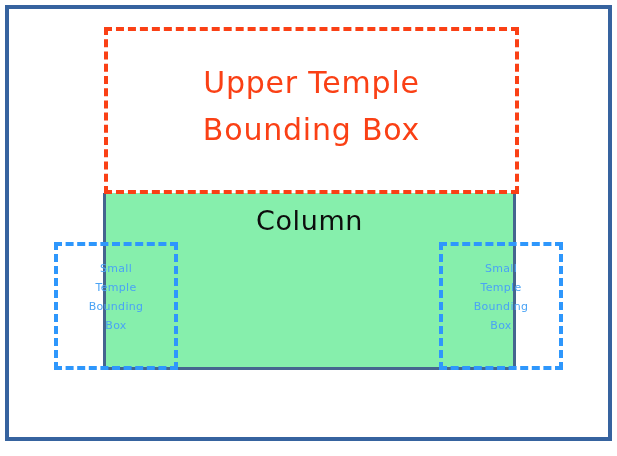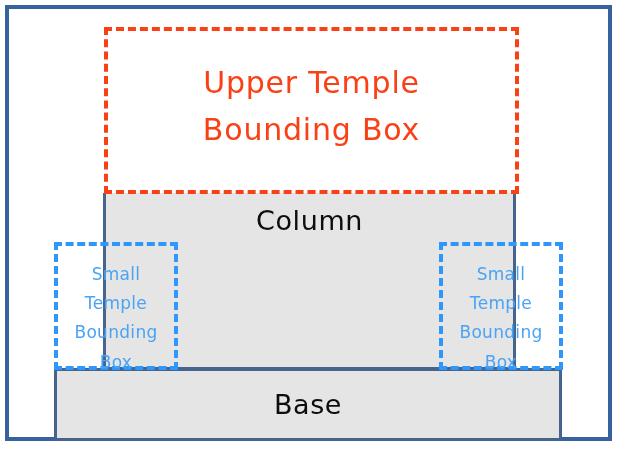--- a/index.html
+++ b/index.html
@@ -28,21 +28,21 @@
     width: 607px;
     height: 436px;
     border: 4px solid #36639f;
     box-sizing: border-box;
     background: transparent;
   }
 
   
   .shape {
     position: absolute;
-    background: #e5e5e5;
+    background: #86efac;
     border: 3px solid #45658f;
     box-sizing: border-box;
   }
 
   .shape-column {
     left: 103px;
     top: 193px;
     width: 413px;
     height: 177px;
     border-top: none;
@@ -113,39 +113,36 @@
     font-family: "DejaVu Sans", sans-serif;
     font-size: 30px;
     letter-spacing: 0.8px;
     line-height: 1.58;
   }
 
   .caption-small {
     top: 14px;
     color: #4aa3f5;
     font-family: "DejaVu Sans", sans-serif;
-    font-size: 17px;
+    font-size: 11px;
     letter-spacing: 0.3px;
     line-height: 1.72;
   }
 </style>
 </head>
 <body>
 
 <div id="canvas">
 
   <div class="outer-frame"></div>
 
   <div class="shape shape-column">
     <div class="shape-label label-column">Column</div>
   </div>
 
-  <div class="shape shape-base">
-    <div class="shape-label label-base">Base</div>
-  </div>
 
   <div class="bbox bbox-upper">
     <div class="bbox-caption caption-upper">Upper Temple
 Bounding Box</div>
   </div>
 
   <div class="bbox bbox-small bbox-small-left">
     <div class="bbox-caption caption-small">Small
 Temple
 Bounding

